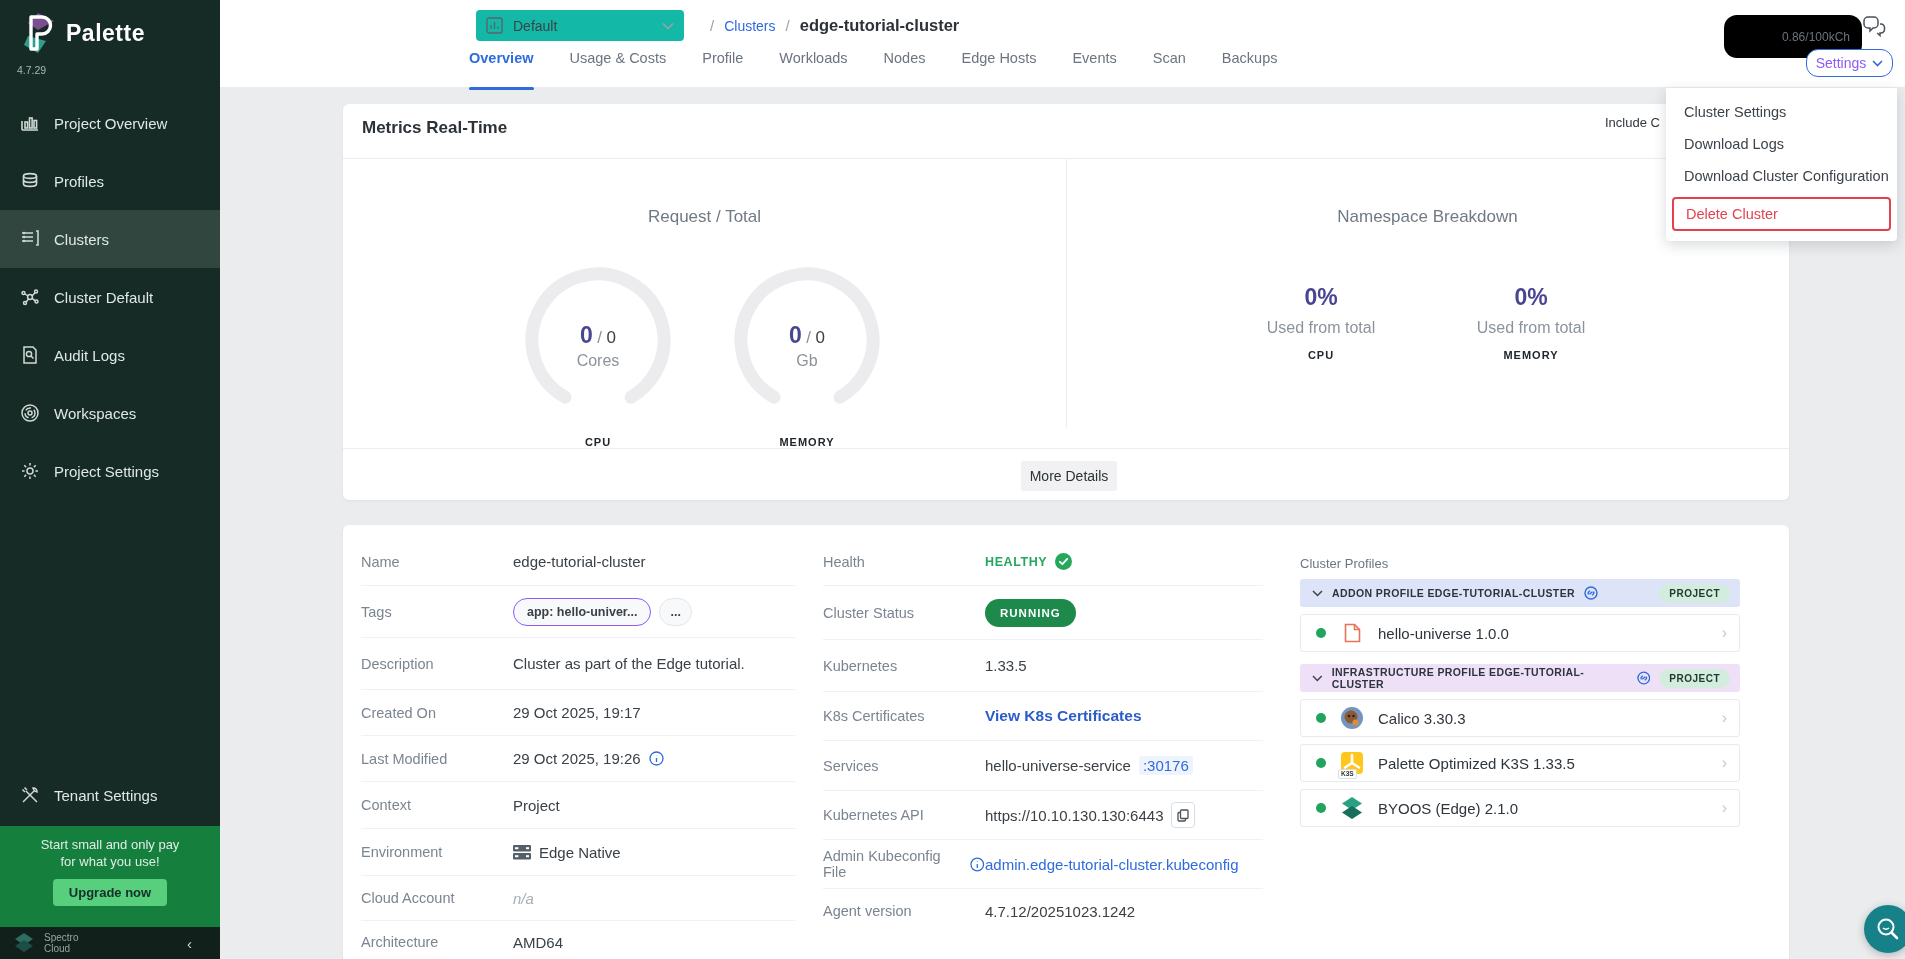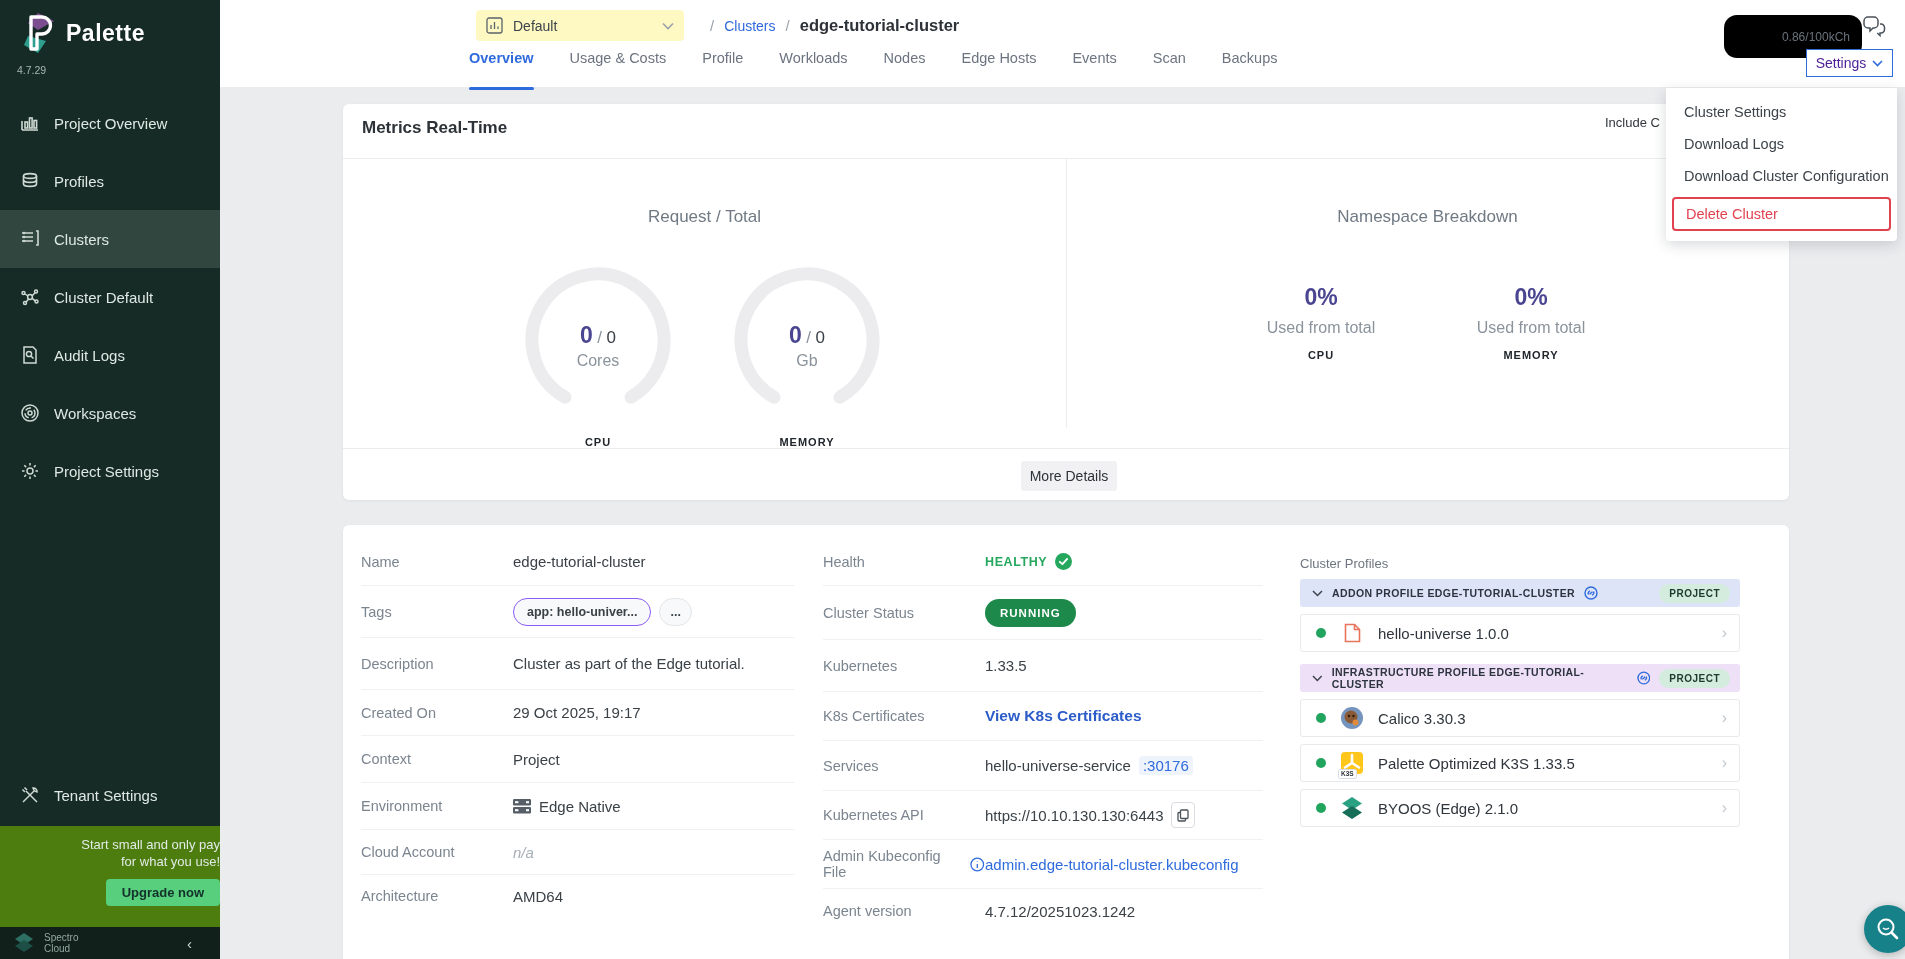--- a/index.html
+++ b/index.html
@@ -12,54 +12,54 @@
   #sidebar { left:0; top:0; width:220px; height:959px; background:#162b25; z-index:20; }
   .brand-row { left:20px; top:12px; display:flex; align-items:center; gap:10px; }
   .brand-name { color:#fff; font-size:23px; font-weight:bold; letter-spacing:.5px; }
   .version { left:17px; top:64px; color:#a9b7b1; font-size:10.5px; }
   .nav { left:0; top:94px; width:220px; }
   .nav-item { display:flex; align-items:center; height:58px; padding-left:20px; gap:14px;
     color:#dfe8e4; font-size:15px; cursor:pointer; }
   .nav-item.active { background:#31463f; }
   .nav-icon { width:20px; height:20px; color:#cfdad4; flex:0 0 20px; }
   #tenant { left:0; top:766px; width:220px; }
-  #promo { left:0; top:826px; width:220px; height:101px; background:#4d7c0f; text-align:right; }
+  #promo { left:0; top:826px; width:220px; height:101px; background:#15803d; text-align:center; }
   .promo-line { color:#e2ebe6; font-size:13px; line-height:17px; }
   .promo-line:first-child { margin-top:10px; }
   #upgrade-btn { margin-top:9px; display:inline-block; background:#57cf7c; color:#13302a;
     font-size:13px; font-weight:bold; padding:6px 16px; border-radius:4px; cursor:pointer; }
   #side-footer { left:0; top:927px; width:220px; height:32px; background:#11201b;
     display:flex; align-items:center; }
   .footer-brand { color:#93a8a0; font-size:10px; line-height:11px; margin-left:8px; }
   #collapse { margin-left:auto; margin-right:28px; color:#cfd8d4; font-size:15px; cursor:pointer; }
 
   
   #topbar { left:220px; top:0; width:1685px; height:87px; background:#fff; }
-  #project-selector { left:256px; top:10px; width:208px; height:31px; background:#fef9c3;
+  #project-selector { left:256px; top:10px; width:208px; height:31px; background:#14b8a6;
     border-radius:4px; display:flex; align-items:center; padding:0 10px; gap:10px; cursor:pointer; }
   #project-selector .sel-label { font-size:14px; color:#3c434a; flex:1; }
   .crumb-sep { color:#9aa2ab; font-size:15px; }
   #breadcrumb { left:490px; top:0; height:51px; display:flex; align-items:center; gap:10px; }
   .crumb-link { color:#3069dd; font-size:14px; cursor:pointer; }
   .crumb-current { color:#2c3237; font-size:16.5px; font-weight:bold; }
   #usage-pill { left:1504px; top:15px; width:138px; height:43px; background:#000000; border-radius:13px;
     display:flex; align-items:center; justify-content:flex-end; padding-right:12px;
     color:#6a737d; font-size:12px; }
   .top-icon { top:14px; width:28px; height:28px; color:#4a525a; cursor:pointer; }
 
   
   #tabs { left:249px; top:50px; display:flex; gap:36px; }
   .tab { position:relative; font-size:14.5px; color:#6b7480; cursor:pointer; padding-bottom:10px; }
   .tab.active { color:#2f6bdd; font-weight:bold; }
   .tab.active::after { content:""; position:absolute; left:0; right:0; bottom:-14px;
     height:3px; background:#2f6bdd; border-radius:2px; }
 
   
   #settings-btn { left:1806px; top:49px; width:87px; height:28px; border:1px solid #2f6bdd;
-    border-radius:0; background:#fff; color:#4c1d95; font-size:14px;
+    border-radius:12px; background:#fff; color:#8b5cf6; font-size:14px;
     display:flex; align-items:center; justify-content:center; gap:6px; cursor:pointer; z-index:60; }
   #settings-menu { left:1666px; top:88px; width:231px; background:#fff; border-radius:0 0 4px 4px;
     box-shadow:0 4px 14px rgba(40,50,60,.18); z-index:55; padding:8px 0 10px; }
   .menu-item { height:32px; display:flex; align-items:center; padding-left:18px;
     font-size:14.5px; color:#3c434a; cursor:pointer; }
   #menu-danger { margin:5px 6px 0; border:2px solid #e24250; border-radius:4px; height:34px;
     display:flex; align-items:center; padding-left:12px; color:#e24250; font-size:14.5px; cursor:pointer; }
 
   
   #metrics-card { left:343px; top:104px; width:1446px; height:396px; background:#fff;
@@ -372,20 +372,30 @@
       </div>
     </div>
     <div class="drow" style="height:52px">
       <div class="dlabel">Description</div>
       <div class="dvalue">Cluster as part of the Edge tutorial.</div>
     </div>
     <div class="drow" style="height:46px">
       <div class="dlabel">Created On</div>
       <div class="dvalue">29 Oct 2025, 19:17</div>
     </div>
+    <div class="drow" style="height:46px">
+      <div class="dlabel">Last Modified</div>
+      <div class="dvalue">
+        <span>29 Oct 2025, 19:26</span>
+        <svg class="info-icon" viewBox="0 0 15 15" fill="none" stroke="currentColor" stroke-width="1.3">
+          <circle cx="7.5" cy="7.5" r="6.5"></circle>
+            <path d="M7.5 7 v4 M7.5 4.2 v0.4"></path>
+        </svg>
+      </div>
+    </div>
     <div class="drow" style="height:47px">
       <div class="dlabel">Context</div>
       <div class="dvalue">Project</div>
     </div>
     <div class="drow" style="height:47px">
       <div class="dlabel">Environment</div>
       <div class="dvalue">
         <svg width="18" height="15" viewBox="0 0 18 15">
           <rect x="0" y="0" width="18" height="6.4" rx="1.2" fill="#565f68"></rect>
             <rect x="0" y="8" width="18" height="6.4" rx="1.2" fill="#565f68"></rect>

